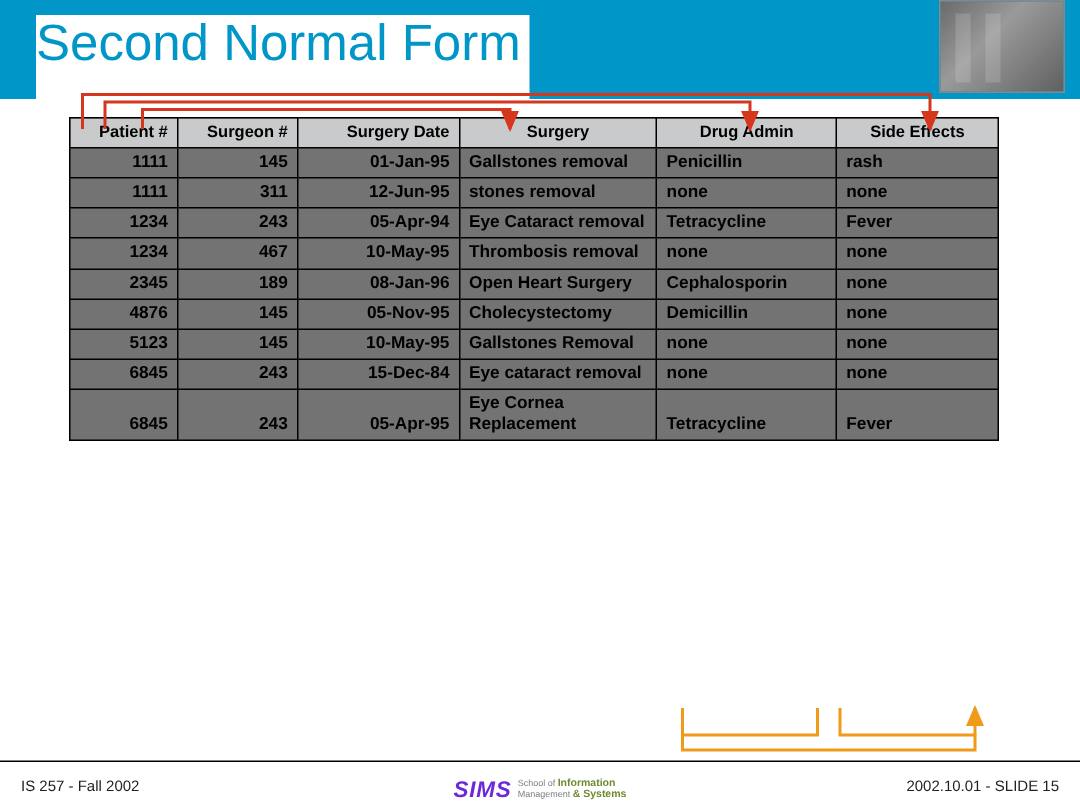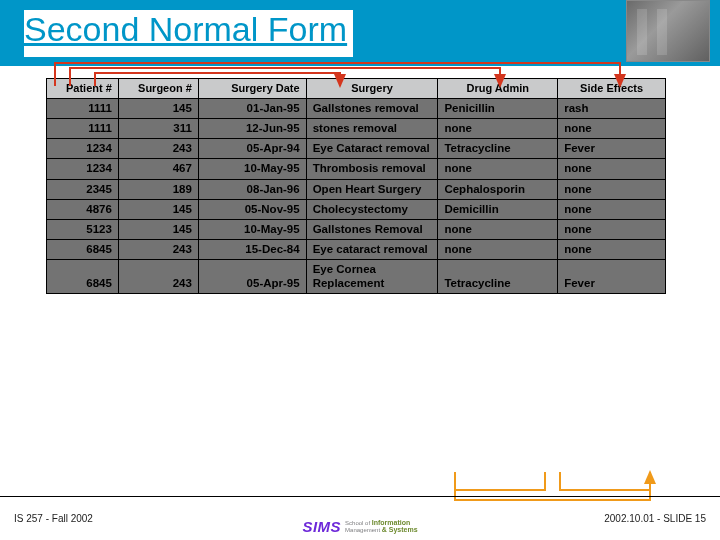--- a/index.html
+++ b/index.html
@@ -30,23 +30,22 @@
     background: rgba(255,255,255,0.15);
   }
   .header-image-box::before { left: 10px; top: 8px; width: 10px; height: 46px; }
   .header-image-box::after  { left: 30px; top: 8px; width: 10px; height: 46px; }
   .title {
     position: absolute;
     top: 10px; left: 24px;
     font-size: 34px;
     color: #0096c8;
     background: #ffffff;
-    padding: 0 6px 8px 0;
+    padding: 0 6px 20px 0;
     font-weight: 400;
-    text-decoration: underline;
   }
   .table-wrap {
     position: absolute;
     top: 78px; left: 46px;
     width: 620px;
   }
   table {
     border-collapse: collapse;
     width: 100%;
     font-size: 11.5px;
@@ -79,21 +78,21 @@
   svg.overlay {
     position: absolute;
     top: 0; left: 0;
     width: 720px; height: 540px;
     pointer-events: none;
   }
 
   .footer {
     position: absolute;
     left: 0; right: 0; bottom: 0;
-    height: 44px;
+    height: 33px;
     border-top: 1px solid #000;
     display: flex;
     align-items: center;
     justify-content: space-between;
     padding: 0 14px;
     font-size: 10px;
     color: #222;
     margin-top: 12px;
   }
   .footer-center {

